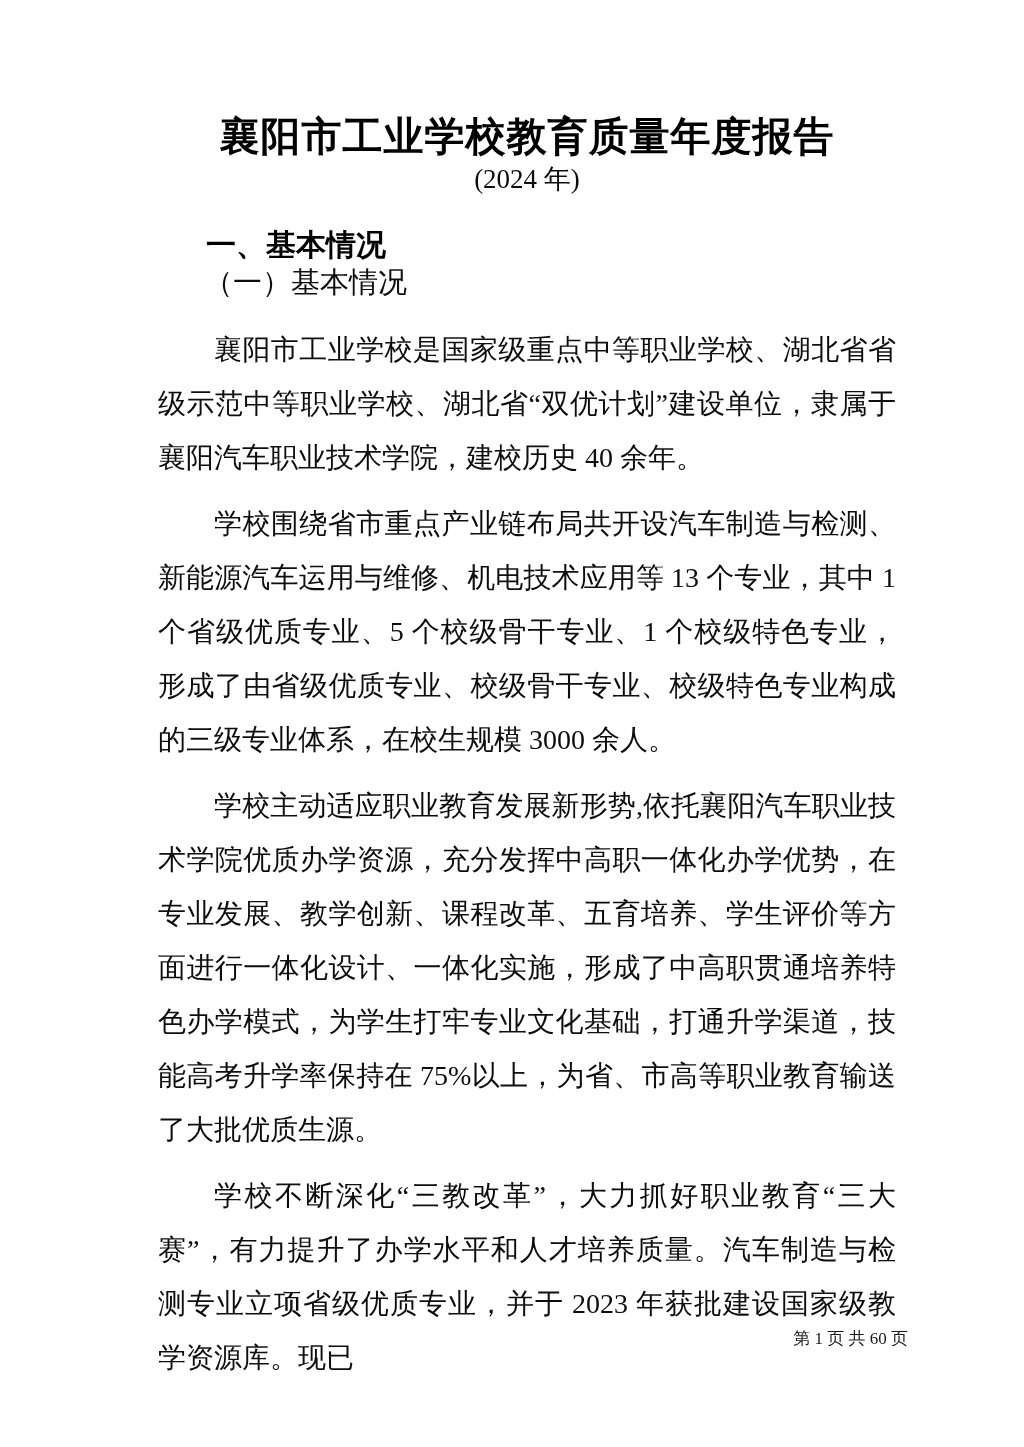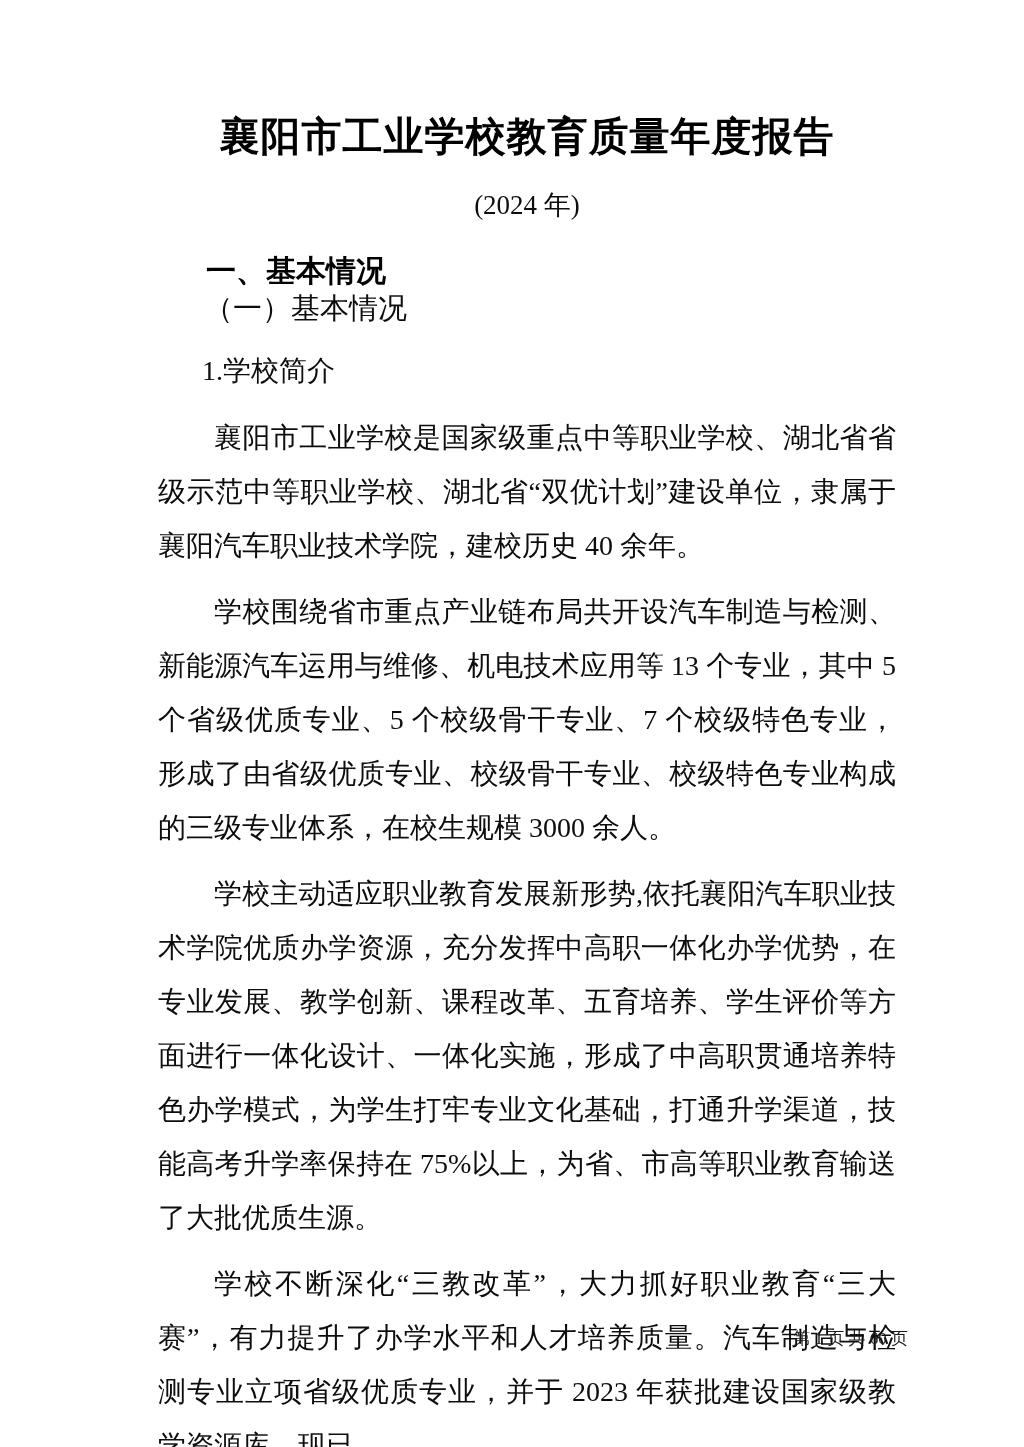--- a/index.html
+++ b/index.html
@@ -28,21 +28,20 @@
     font-weight: bold;
     text-align: center;
     letter-spacing: 1px;
     color: #000000;
     margin: 0;
   }
   .doc-subtitle {
     font-size: 27px;
     line-height: 34px;
     text-align: center;
-    margin-top: 26px;
     color: #0d0d0d;
   }
   .heading-1 {
     font-family: "Liberation Sans", "DejaVu Sans", sans-serif;
     font-weight: bold;
     font-size: 30px;
     line-height: 38px;
     margin-top: 30px;
     text-indent: 2em;
     color: #000000;
@@ -90,25 +89,24 @@
 <div class="page">
 
   <h1 class="doc-title">襄阳市工业学校教育质量年度报告</h1>
 
   <div class="doc-subtitle">(2024 年)</div>
 
   <div class="heading-1">一、基本情况</div>
 
   <div class="heading-2">（一）基本情况</div>
 
-  <div class="heading-3">1.学校简介</div>
 
   <p class="body-para">襄阳市工业学校是国家级重点中等职业学校、湖北省省级示范中等职业学校、湖北省“双优计划”建设单位，隶属于襄阳汽车职业技术学院，建校历史 40 余年。</p>
 
-  <p class="body-para">学校围绕省市重点产业链布局共开设汽车制造与检测、新能源汽车运用与维修、机电技术应用等 13 个专业，其中 5 个省级优质专业、5 个校级骨干专业、7 个校级特色专业，形成了由省级优质专业、校级骨干专业、校级特色专业构成的三级专业体系，在校生规模 3000 余人。</p>
+  <p class="body-para">学校围绕省市重点产业链布局共开设汽车制造与检测、新能源汽车运用与维修、机电技术应用等 13 个专业，其中 1 个省级优质专业、5 个校级骨干专业、1 个校级特色专业，形成了由省级优质专业、校级骨干专业、校级特色专业构成的三级专业体系，在校生规模 3000 余人。</p>
 
   <p class="body-para">学校主动适应职业教育发展新形势,依托襄阳汽车职业技术学院优质办学资源，充分发挥中高职一体化办学优势，在专业发展、教学创新、课程改革、五育培养、学生评价等方面进行一体化设计、一体化实施，形成了中高职贯通培养特色办学模式，为学生打牢专业文化基础，打通升学渠道，技能高考升学率保持在 75%以上，为省、市高等职业教育输送了大批优质生源。</p>
 
   <p class="body-para">学校不断深化“三教改革”，大力抓好职业教育“三大赛”，有力提升了办学水平和人才培养质量。汽车制造与检测专业立项省级优质专业，并于 2023 年获批建设国家级教学资源库。现已</p>
 
   <div class="page-footer">第 1 页 共 60 页</div>
 
 </div>
 
 </body></html>

